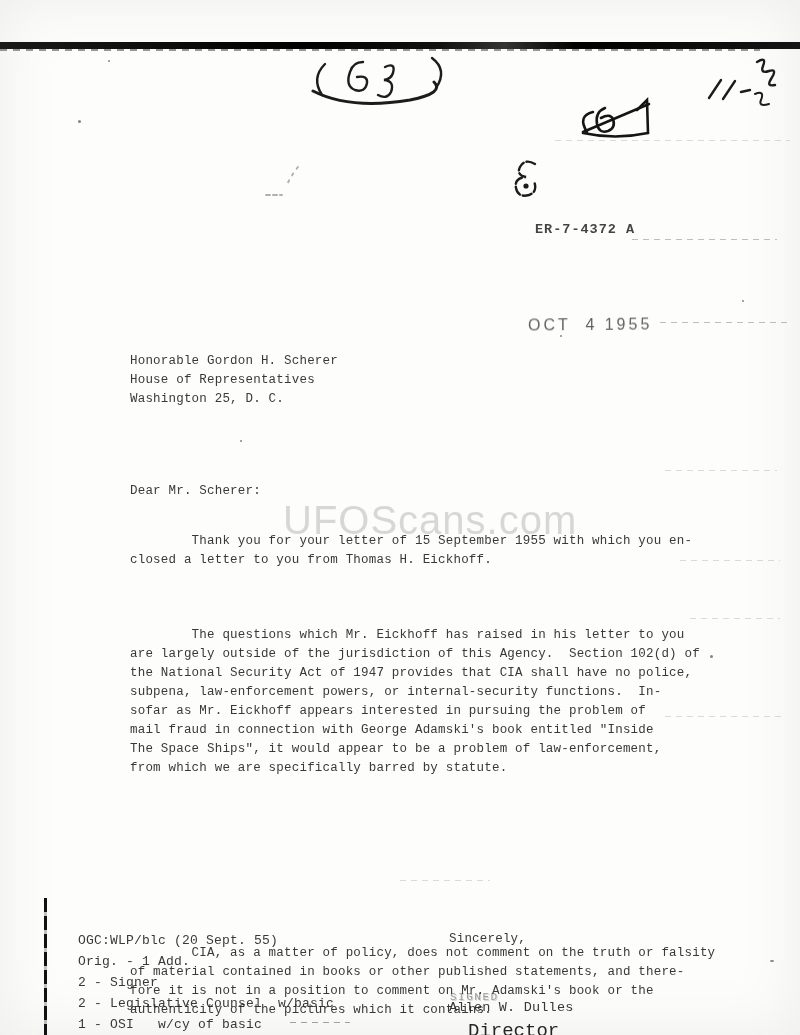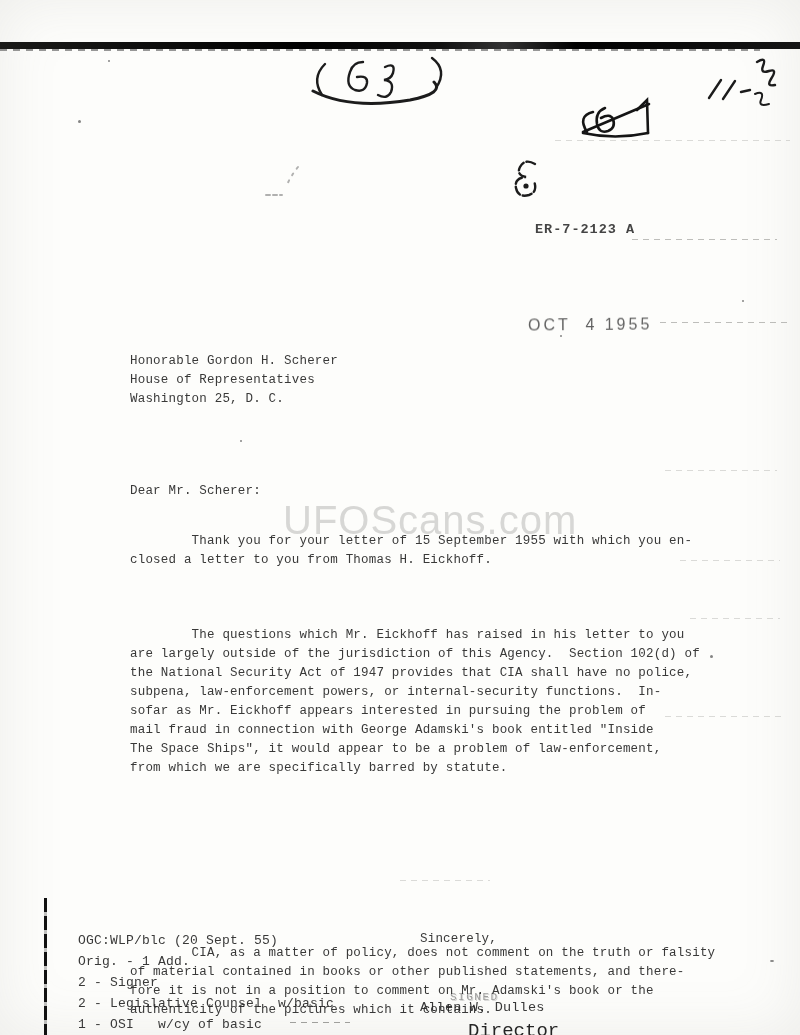--- a/index.html
+++ b/index.html
@@ -48,21 +48,21 @@
     white-space:pre;
   }
   .watermark{
     position:absolute;left:283px;top:498px;
     font-family:"Liberation Sans",sans-serif;
     font-size:40px;letter-spacing:1px;
     color:#b9b9b7;opacity:.55;
     z-index:0;
   }
   .letter-text{position:relative;z-index:1;}
-  .sig-block{position:absolute;left:420px;font-family:Liberation Mono, monospace;}
+  .sig-block{position:absolute;left:449px;font-family:Liberation Mono, monospace;}
   .signed-stamp{
     position:absolute;left:450px;top:991px;
     font-size:11px;letter-spacing:1.5px;
     color:#4f4f4f;opacity:.55;filter:blur(.6px);
     text-shadow:1px 1px 0 rgba(60,60,60,.4);
   }
   .dist-block{position:absolute;left:62px;top:930px;}
   .dist-block .typed{font-size:13px;line-height:21px;margin-left:16px;}
   .margin-line{
     position:absolute;left:44px;top:898px;width:2.5px;height:137px;
@@ -129,21 +129,21 @@
     </svg>
   </div>
 
   <div class="hw" style="left:238px;top:162px;opacity:.45;">
     <svg width="70" height="45" viewBox="0 0 70 45" fill="none" stroke="#555" stroke-width="2" stroke-linecap="round">
       <path d="M60,5 Q52,15 48,25" stroke-dasharray="2 6"></path>
       <path d="M28,33 L44,33" stroke-dasharray="4 3"></path>
     </svg>
   </div>
 
-  <div class="ref-number">ER-7-2123 A</div>
+  <div class="ref-number">ER-7-4372 A</div>
   <div class="artifact" style="left:632px;top:239px;width:145px;"></div>
 
   <div class="date-stamp">OCT  4 1955</div>
   <div class="artifact" style="left:660px;top:322px;width:130px;"></div>
 
   <div class="watermark">UFOScans.com</div>
 
   <div class="body-col letter-text typed" style="top:352px;">Honorable Gordon H. Scherer
 House of Representatives
 Washington 25, D. C.</div>

